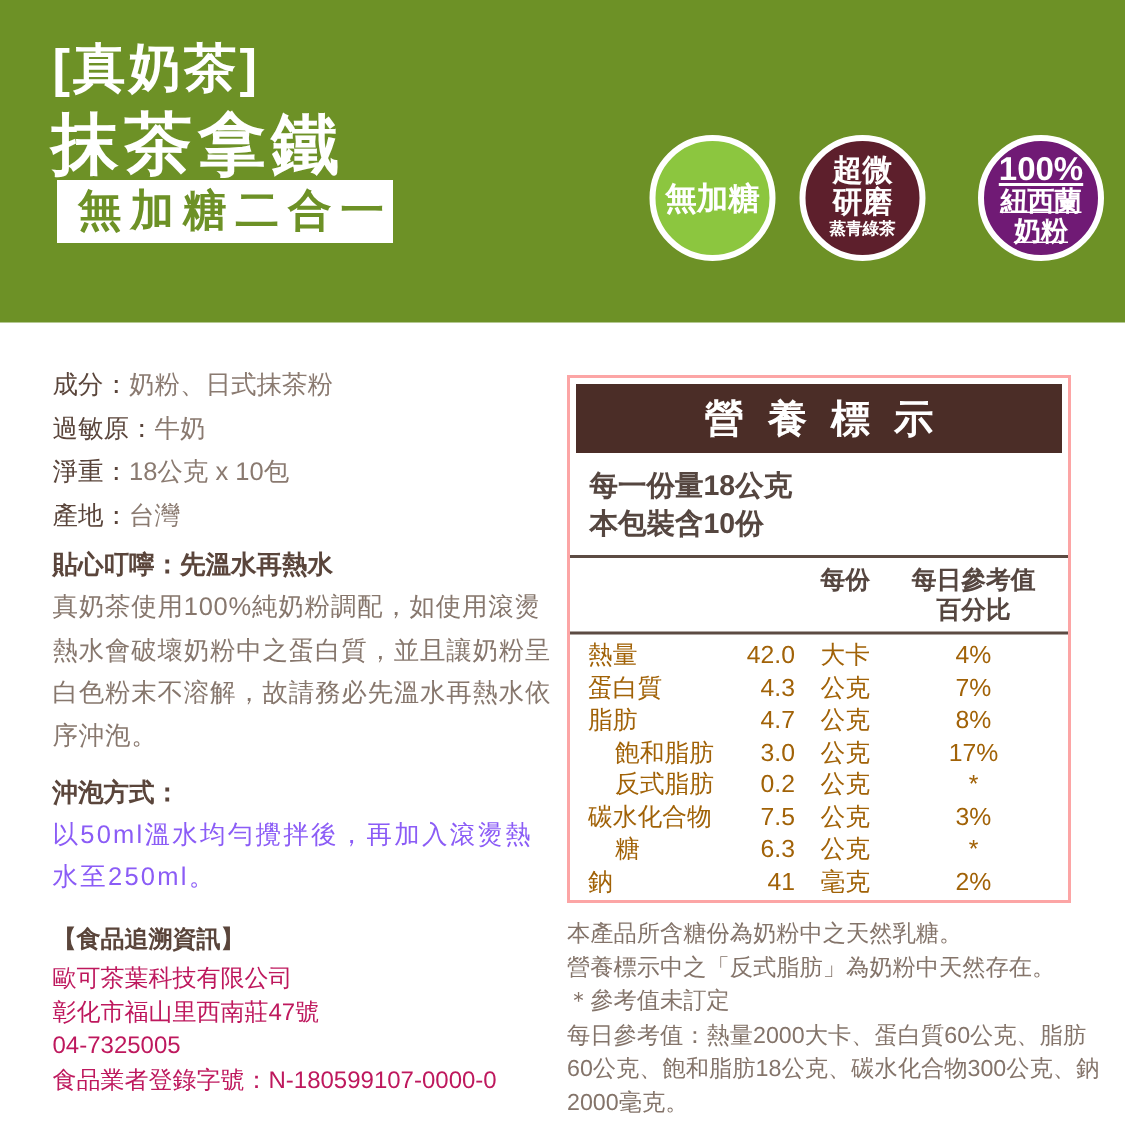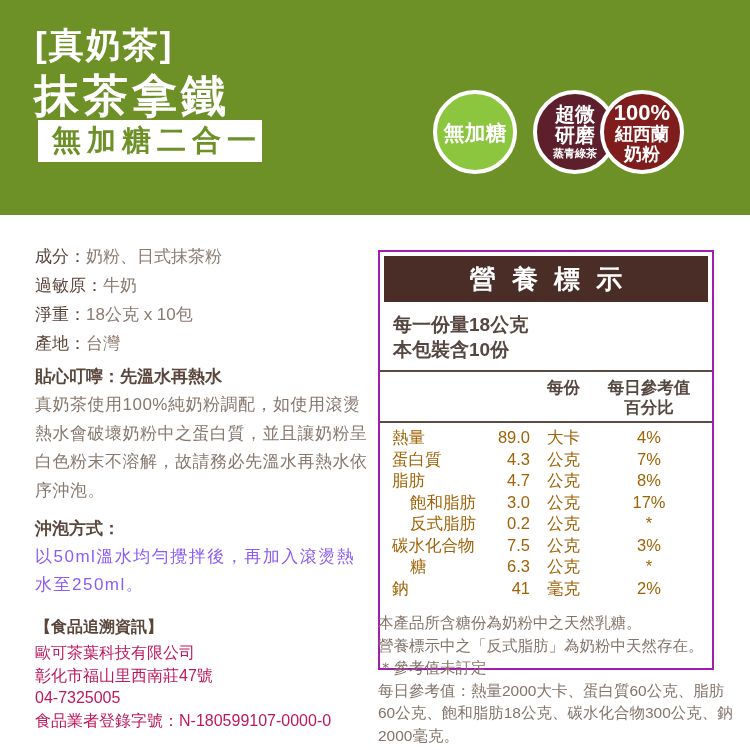--- a/index.html
+++ b/index.html
@@ -15,40 +15,40 @@
                  font-size:45px; letter-spacing:4px; }
   .hero-sub    { position:absolute; left:38px; top:120px; width:224px; height:42px; background:#ffffff;
                  display:flex; align-items:center; justify-content:flex-end; }
   .hero-sub span { color:#6d9126; font-weight:bold; font-size:29px; letter-spacing:6px; text-indent:6px; }
 
   .badge { position:absolute; top:90px; width:84px; height:84px; border-radius:50%;
            border:4px solid #ffffff; display:flex; flex-direction:column; align-items:center;
            justify-content:center; color:#ffffff; font-weight:bold; text-align:center; }
   .badge-green  { left:433px; background:#8cc63f; }
   .badge-maroon { left:533px; background:#5d1f2c; }
-  .badge-pink   { left:600px; background:#7f1d1d; }
+  .badge-pink   { left:652px; background:#701a75;text-decoration:underline; }
   .badge .b-line  { font-size:20px; line-height:21px; }
   .badge-green .b-line { font-size:21px; }
   .badge .b-big   { font-size:22px; line-height:23px; }
   .badge .b-mid   { font-size:18px; line-height:20px; letter-spacing:0; }
   .badge .b-small { font-size:11px; line-height:13px; margin-top:1px; }
 
   
   .left-col { position:absolute; left:35px; top:242px; width:334px; color:#85756b; font-size:17px; }
   .info-row { line-height:29px; }
   .info-label { color:#5a453b; font-weight:normal; }
   .info-value { color:#8a7a70; }
   .tip-title  { margin-top:4px; line-height:29px; color:#5a453b; font-weight:bold; }
   .tip-body   { line-height:28.5px; color:#87776d; letter-spacing:0.5px; }
   .brew-title { margin-top:9px; line-height:29px; color:#5a453b; font-weight:bold; }
   .brew-body  { line-height:28px; color:#8b5cf6; letter-spacing:1.5px; }
 
   
-  .nutrition { position:absolute; left:378px; top:250px; width:336px; height:420px;
-               border:2px solid #a21caf; background:#ffffff; }
+  .nutrition { position:absolute; left:378px; top:250px; width:336px; height:352px;
+               border:2px solid #fca5a5; background:#ffffff; }
   .nut-header { margin:4px; height:46px; background:#4b2d27; color:#ffffff; display:flex;
                 align-items:center; justify-content:center; }
   .nut-header span { font-size:26px; font-weight:bold; letter-spacing:0.62em; text-indent:0.62em; }
   .nut-serving { padding:6px 12px 0 13px; color:#554640; font-weight:bold; font-size:19px; line-height:25px; }
   .nut-hr { border-top:2px solid #5c4b43; margin-top:8px; }
   .nut-colhead { display:grid; grid-template-columns:100px 38px 76px 1fr; padding:5px 14px 2px 12px;
                  color:#554640; font-weight:bold; font-size:16.5px; }
   .nut-colhead .c-per  { grid-column:3; padding-left:17px; line-height:20px; }
   .nut-colhead .c-dv   { grid-column:4; text-align:center; line-height:20px; padding-right:6px; }
   .nut-rows { padding:4px 14px 0 12px; }
@@ -125,21 +125,21 @@
       <div class="c-per">每份</div>
       <div class="c-dv">
         <div>每日參考值</div>
         <div>百分比</div>
       </div>
     </div>
     <div class="nut-hr" style="margin-top:2px;"></div>
     <div class="nut-rows">
       <div class="nut-row">
         <span class="n-name">熱量</span>
-        <span class="n-val">89.0</span>
+        <span class="n-val">42.0</span>
         <span class="n-unit">大卡</span>
         <span class="n-dv">4%</span>
       </div>
       <div class="nut-row">
         <span class="n-name">蛋白質</span>
         <span class="n-val">4.3</span>
         <span class="n-unit">公克</span>
         <span class="n-dv">7%</span>
       </div>
       <div class="nut-row">

